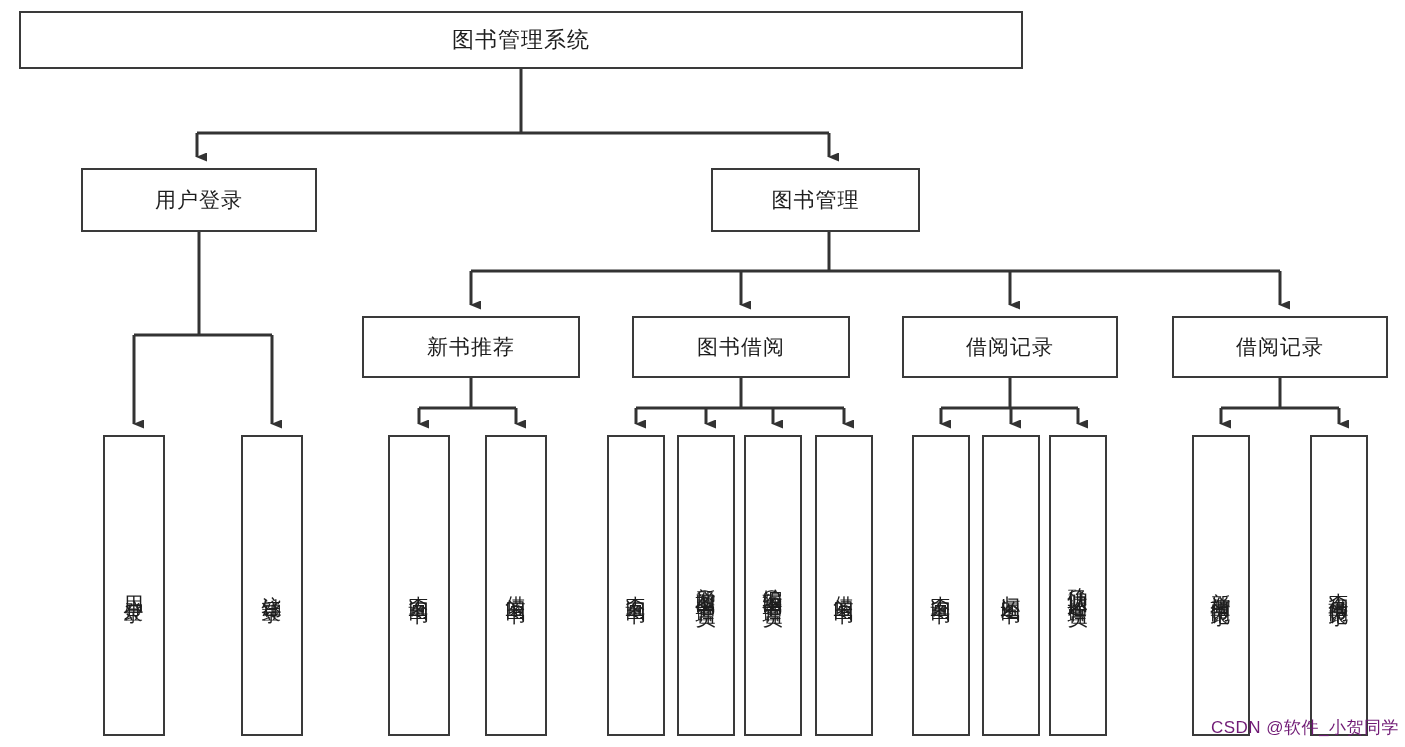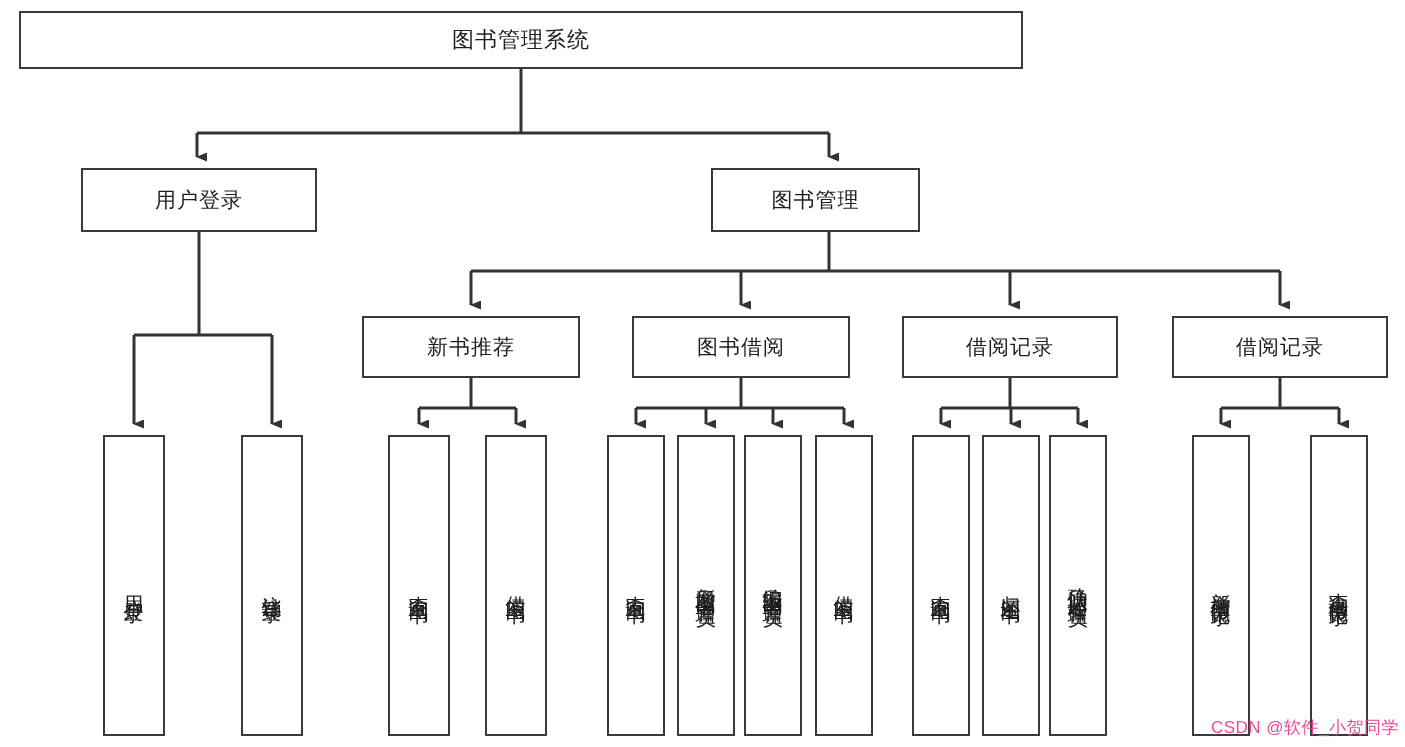--- a/index.html
+++ b/index.html
@@ -56,21 +56,21 @@
     font-size: 20px;
     letter-spacing: 3px;
     line-height: 1;
     white-space: nowrap;
   }
   #watermark {
     position: absolute;
     right: 6px;
     bottom: 8px;
     font-size: 17px;
-    color: #ec4899;
+    color: #701a75;
     letter-spacing: 0.5px;
     z-index: 5;
     white-space: nowrap;
   }
 </style>
 </head>
 <body>
 
 <div id="diagram-root">
 

